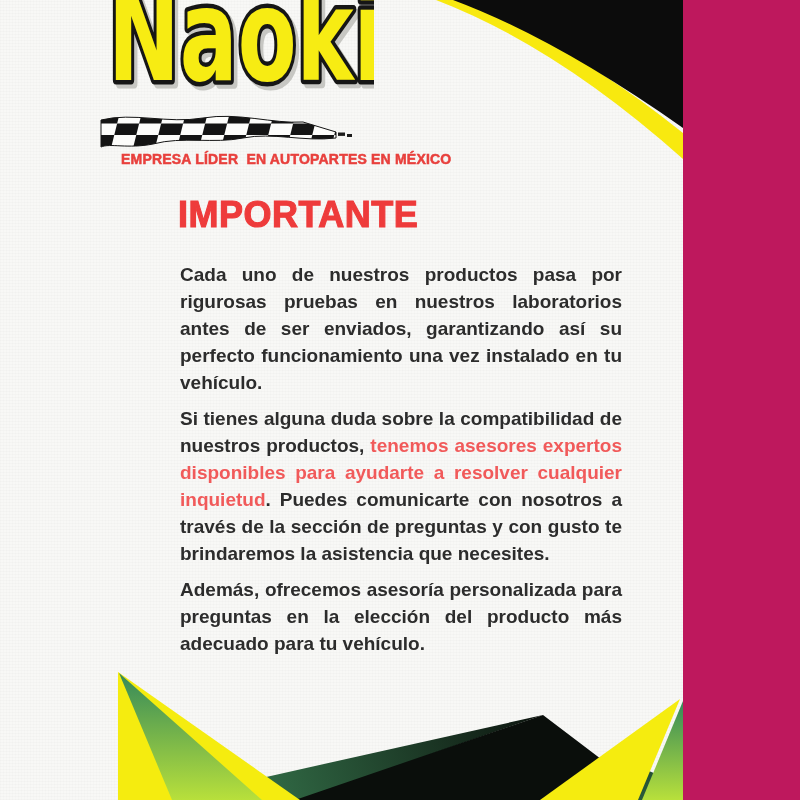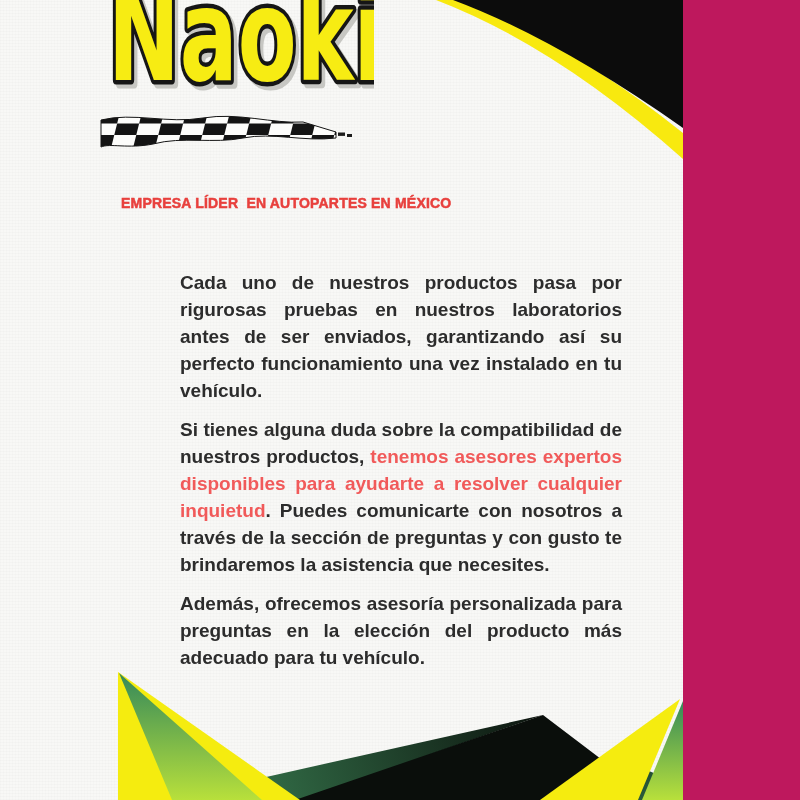--- a/index.html
+++ b/index.html
@@ -22,30 +22,30 @@
 
   .auto-partes { position:absolute; left:109px; top:90px;
                  font-size:26px; font-weight:700; letter-spacing:2px;
                  color:transparent; -webkit-text-stroke:1.6px #1c1c1c;
                  white-space:pre; }
 
   .flag-svg { position:absolute; left:98px; top:112px; }
 
   .tagline { position:absolute; left:121px; top:151px;
              font-size:14px; font-weight:700; letter-spacing:0.2px;
-             color:#e8403d; -webkit-text-stroke:0.5px #e8403d; white-space:pre;margin-top:44px; }
+             color:#e8403d; -webkit-text-stroke:0.5px #e8403d; white-space:pre; }
 
   .heading { position:absolute; left:178px; top:194px;
              font-size:36px; font-weight:700; letter-spacing:0.5px;
              color:#ee3b3b; -webkit-text-stroke:1.1px #ee3b3b; }
 
   .body-text { position:absolute; left:180px; top:257px; width:442px;
                color:#2c2c2c; font-size:19px; line-height:27px; font-weight:700;
                text-align:justify; }
-  .body-text p { margin:12px 0 9px 0; }
+  .body-text p { margin:4px 0 9px 0; }
   .hl { color:#f15a5a; }
 </style>
 </head>
 <body>
 
 <div class="page">
   <div class="artwork">
 
     <svg class="corner-svg" width="263" height="165" viewBox="420 0 263 165">
       <path d="M436,0 L457,0 Q570,42 683,133 L683,159 Q556,46 436,0 Z" fill="#f8e90f"></path>
@@ -67,20 +67,21 @@
         </pattern>
       </defs>
       <path d="M3,8 C35,0 70,12 105,6 C140,0 175,12 205,10 L238,20 L238,26
                C205,30 175,20 145,26 C115,32 85,24 55,32 C30,37 12,31 3,35 Z" fill="url(#chk)" stroke="#141414" stroke-width="1"></path>
       <rect x="240" y="20.5" width="7" height="3.4" fill="#1c1c1c"></rect>
       <rect x="249" y="22" width="5" height="3" fill="#1c1c1c"></rect>
     </svg>
 
     <div class="tagline">EMPRESA LÍDER  EN AUTOPARTES EN MÉXICO</div>
 
+    <div class="heading">IMPORTANTE</div>
 
     <div class="body-text">
       <p>Cada uno de nuestros productos pasa por rigurosas pruebas en nuestros laboratorios antes de ser enviados, garantizando así su perfecto funcionamiento una vez instalado en tu vehículo.</p>
       <p><span>Si tienes alguna duda sobre la compatibilidad de nuestros productos, </span><span class="hl">tenemos asesores expertos disponibles para ayudarte a resolver cualquier inquietud</span><span>. Puedes comunicarte con nosotros a través de la sección de preguntas y con gusto te brindaremos la asistencia que necesites.</span></p>
       <p>Además, ofrecemos asesoría personalizada para preguntas en la elección del producto más adecuado para tu vehículo.</p>
     </div>
 
     <svg class="bottom-svg" width="683" height="160" viewBox="0 0 683 160">
       <defs>
         <linearGradient id="gGreen" x1="0" y1="0" x2="0" y2="1">

